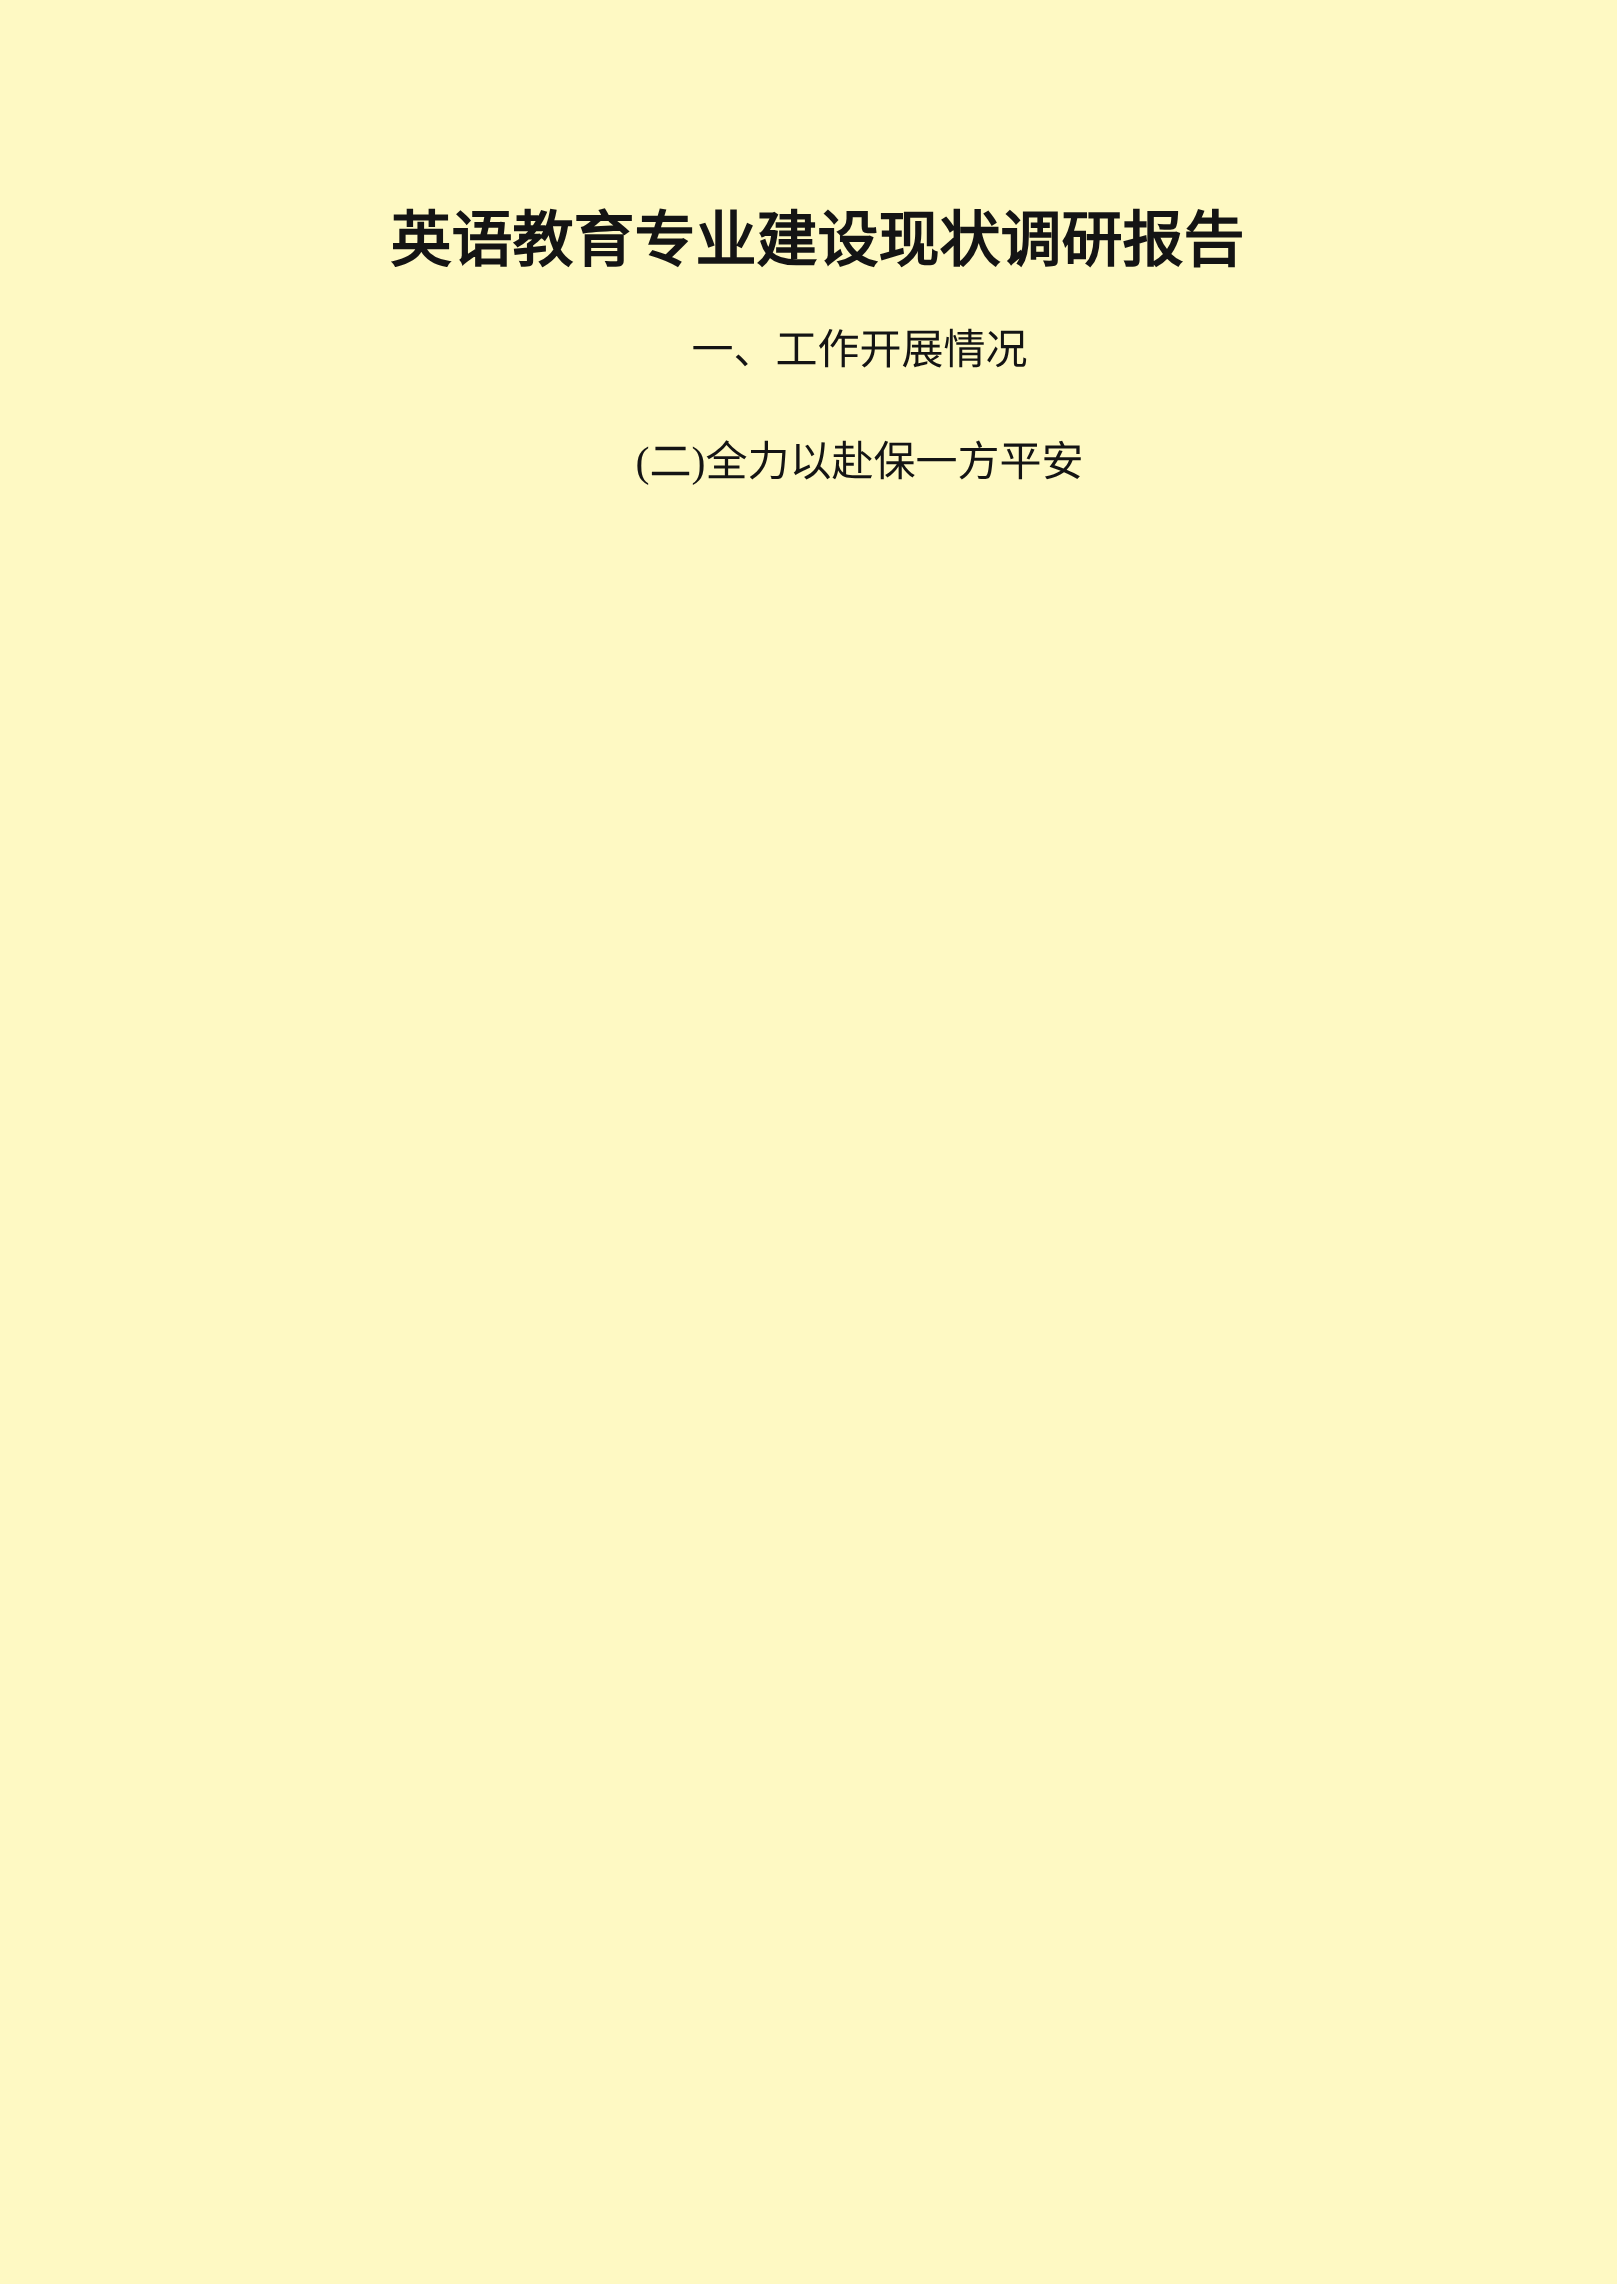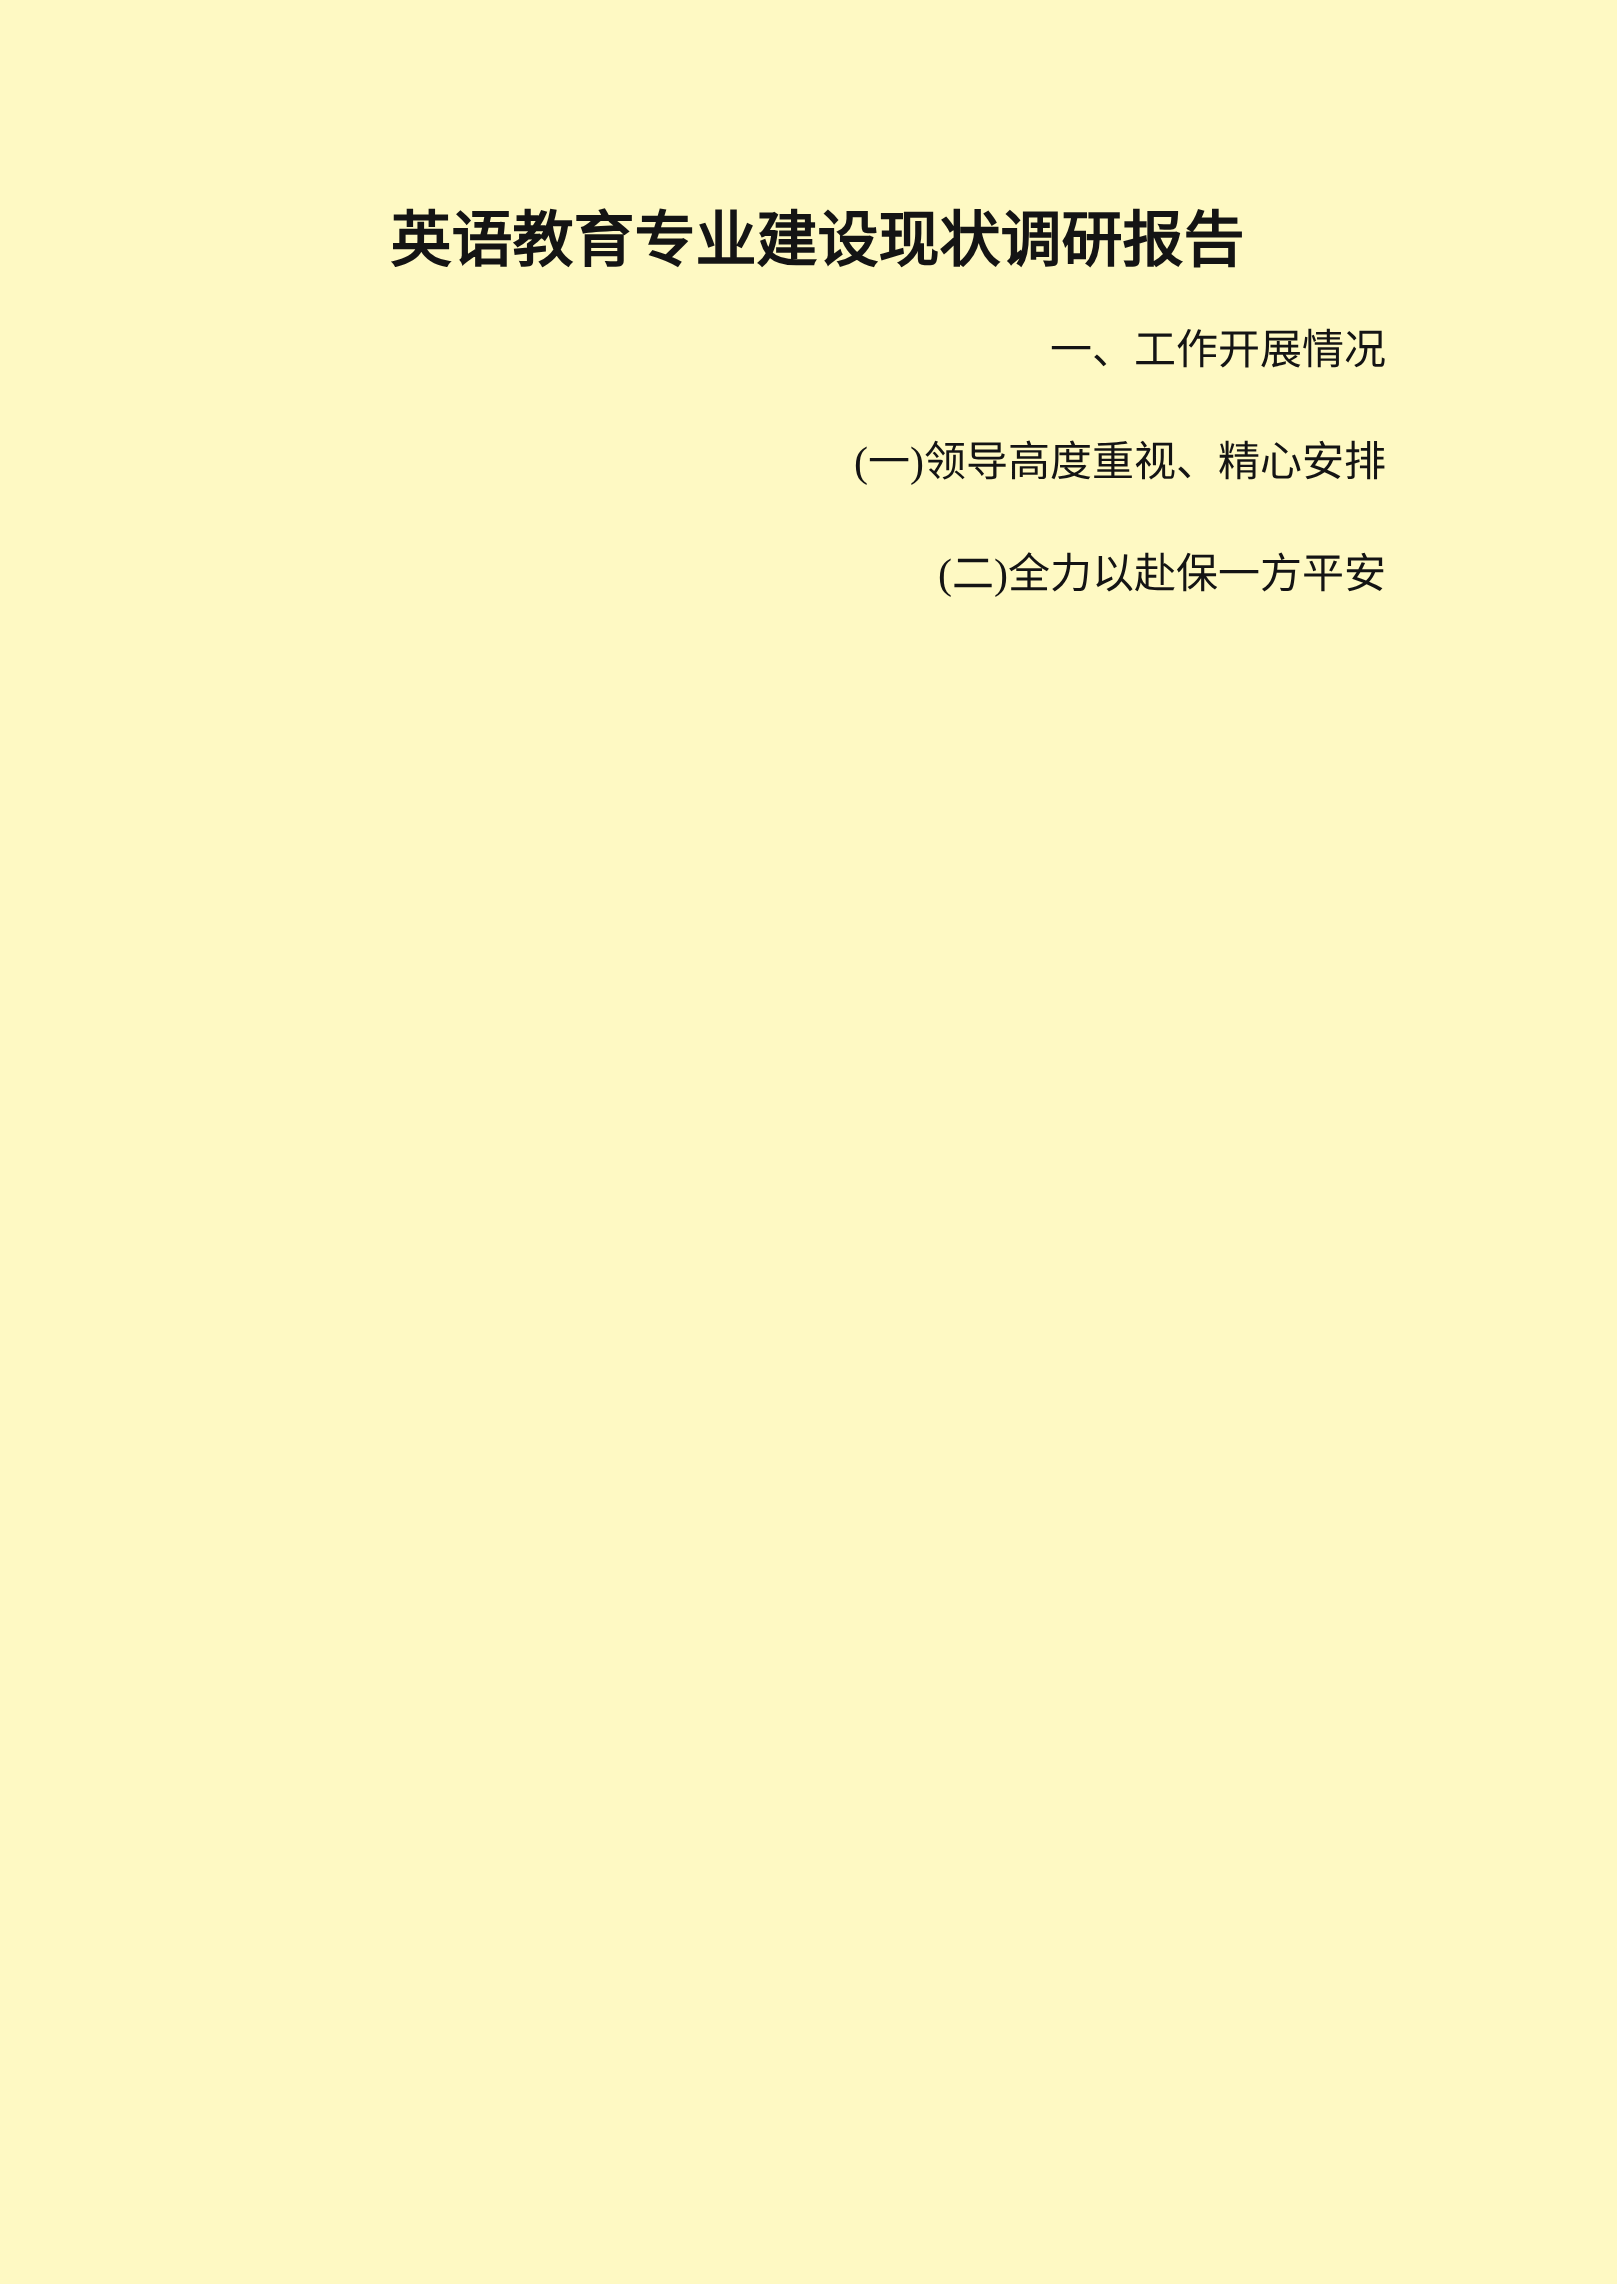--- a/index.html
+++ b/index.html
@@ -41,33 +41,32 @@
     text-indent: 84px;
     text-align: justify;
     text-justify: inter-ideograph;
     word-break: break-all;
     overflow-wrap: anywhere;
   }
   .block:last-child {
     margin-bottom: 0;
   }
   .heading {
-    text-align: right;
+    text-align: center;
   }
 </style>
 </head>
 <body>
 
 <div class="page">
   <h1 class="doc-title">英语教育专业建设现状调研报告</h1>
 
   <div class="doc-body">
 
     <p class="block heading">一、工作开展情况</p>
 
-    <p class="block heading">(一)领导高度重视、精心安排</p>
 
 
     <p class="block heading">(二)全力以赴保一方平安</p>
 
   </div>
 </div>
 
 
 </body></html>

